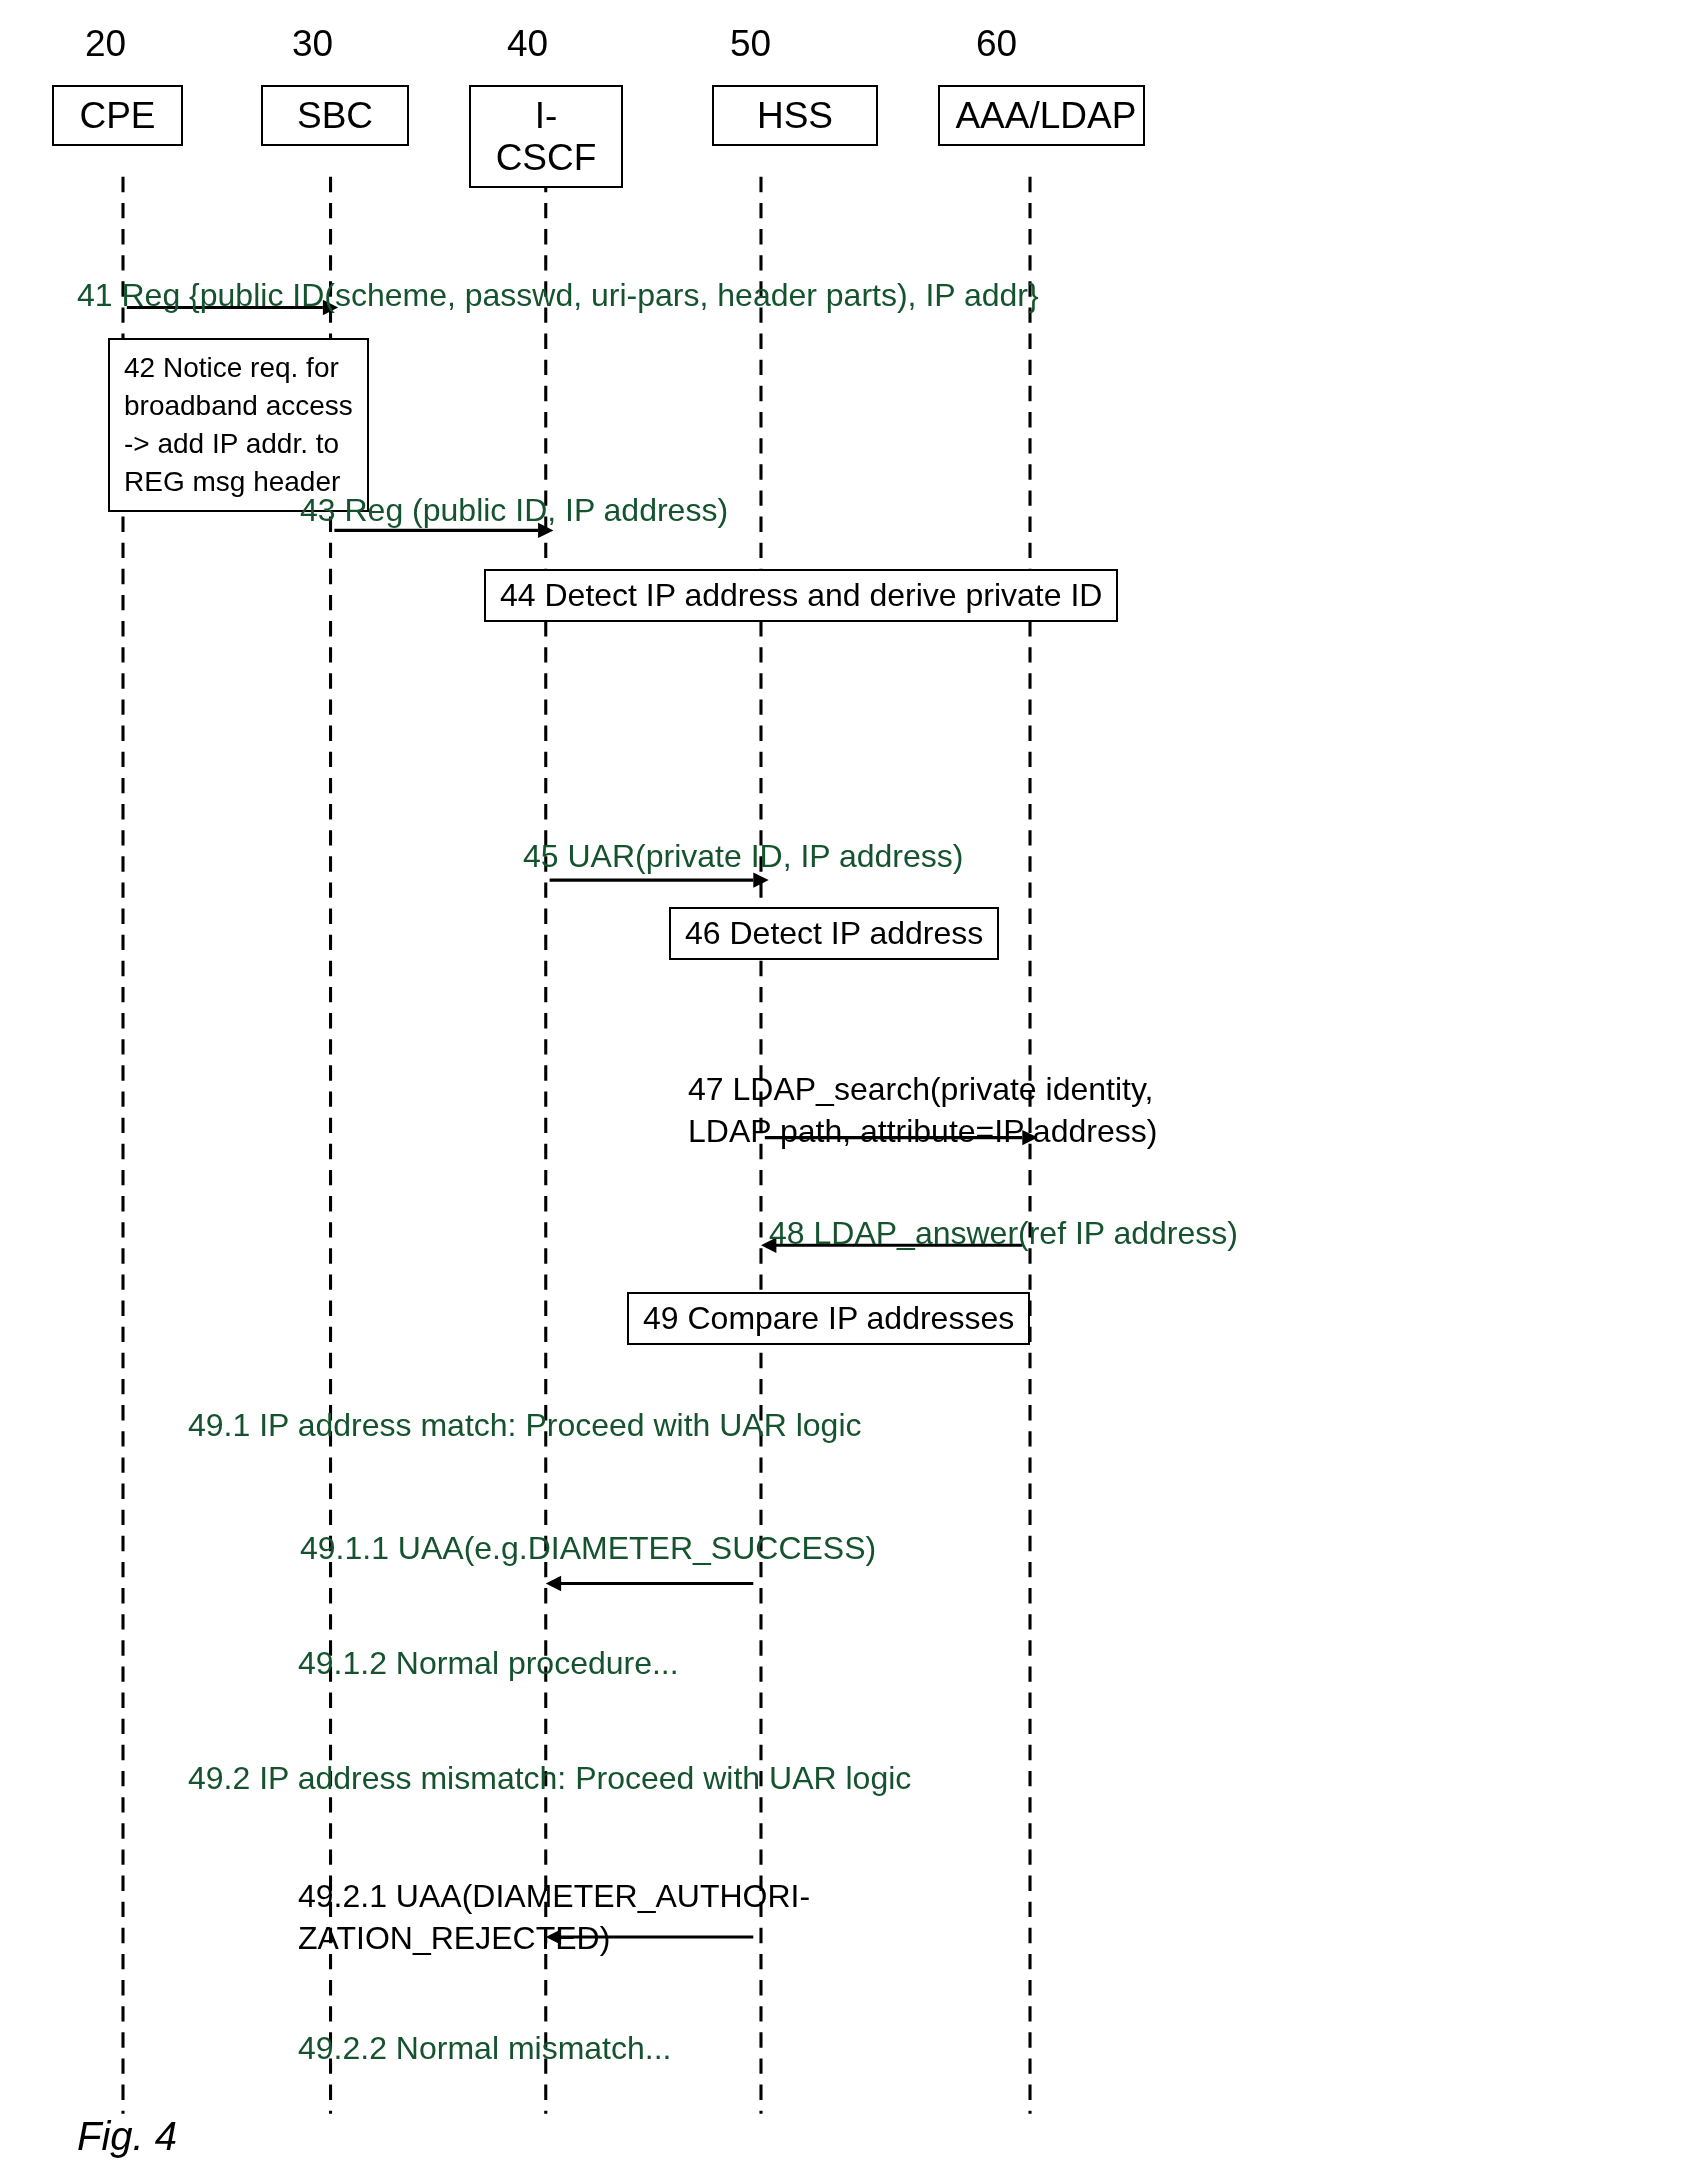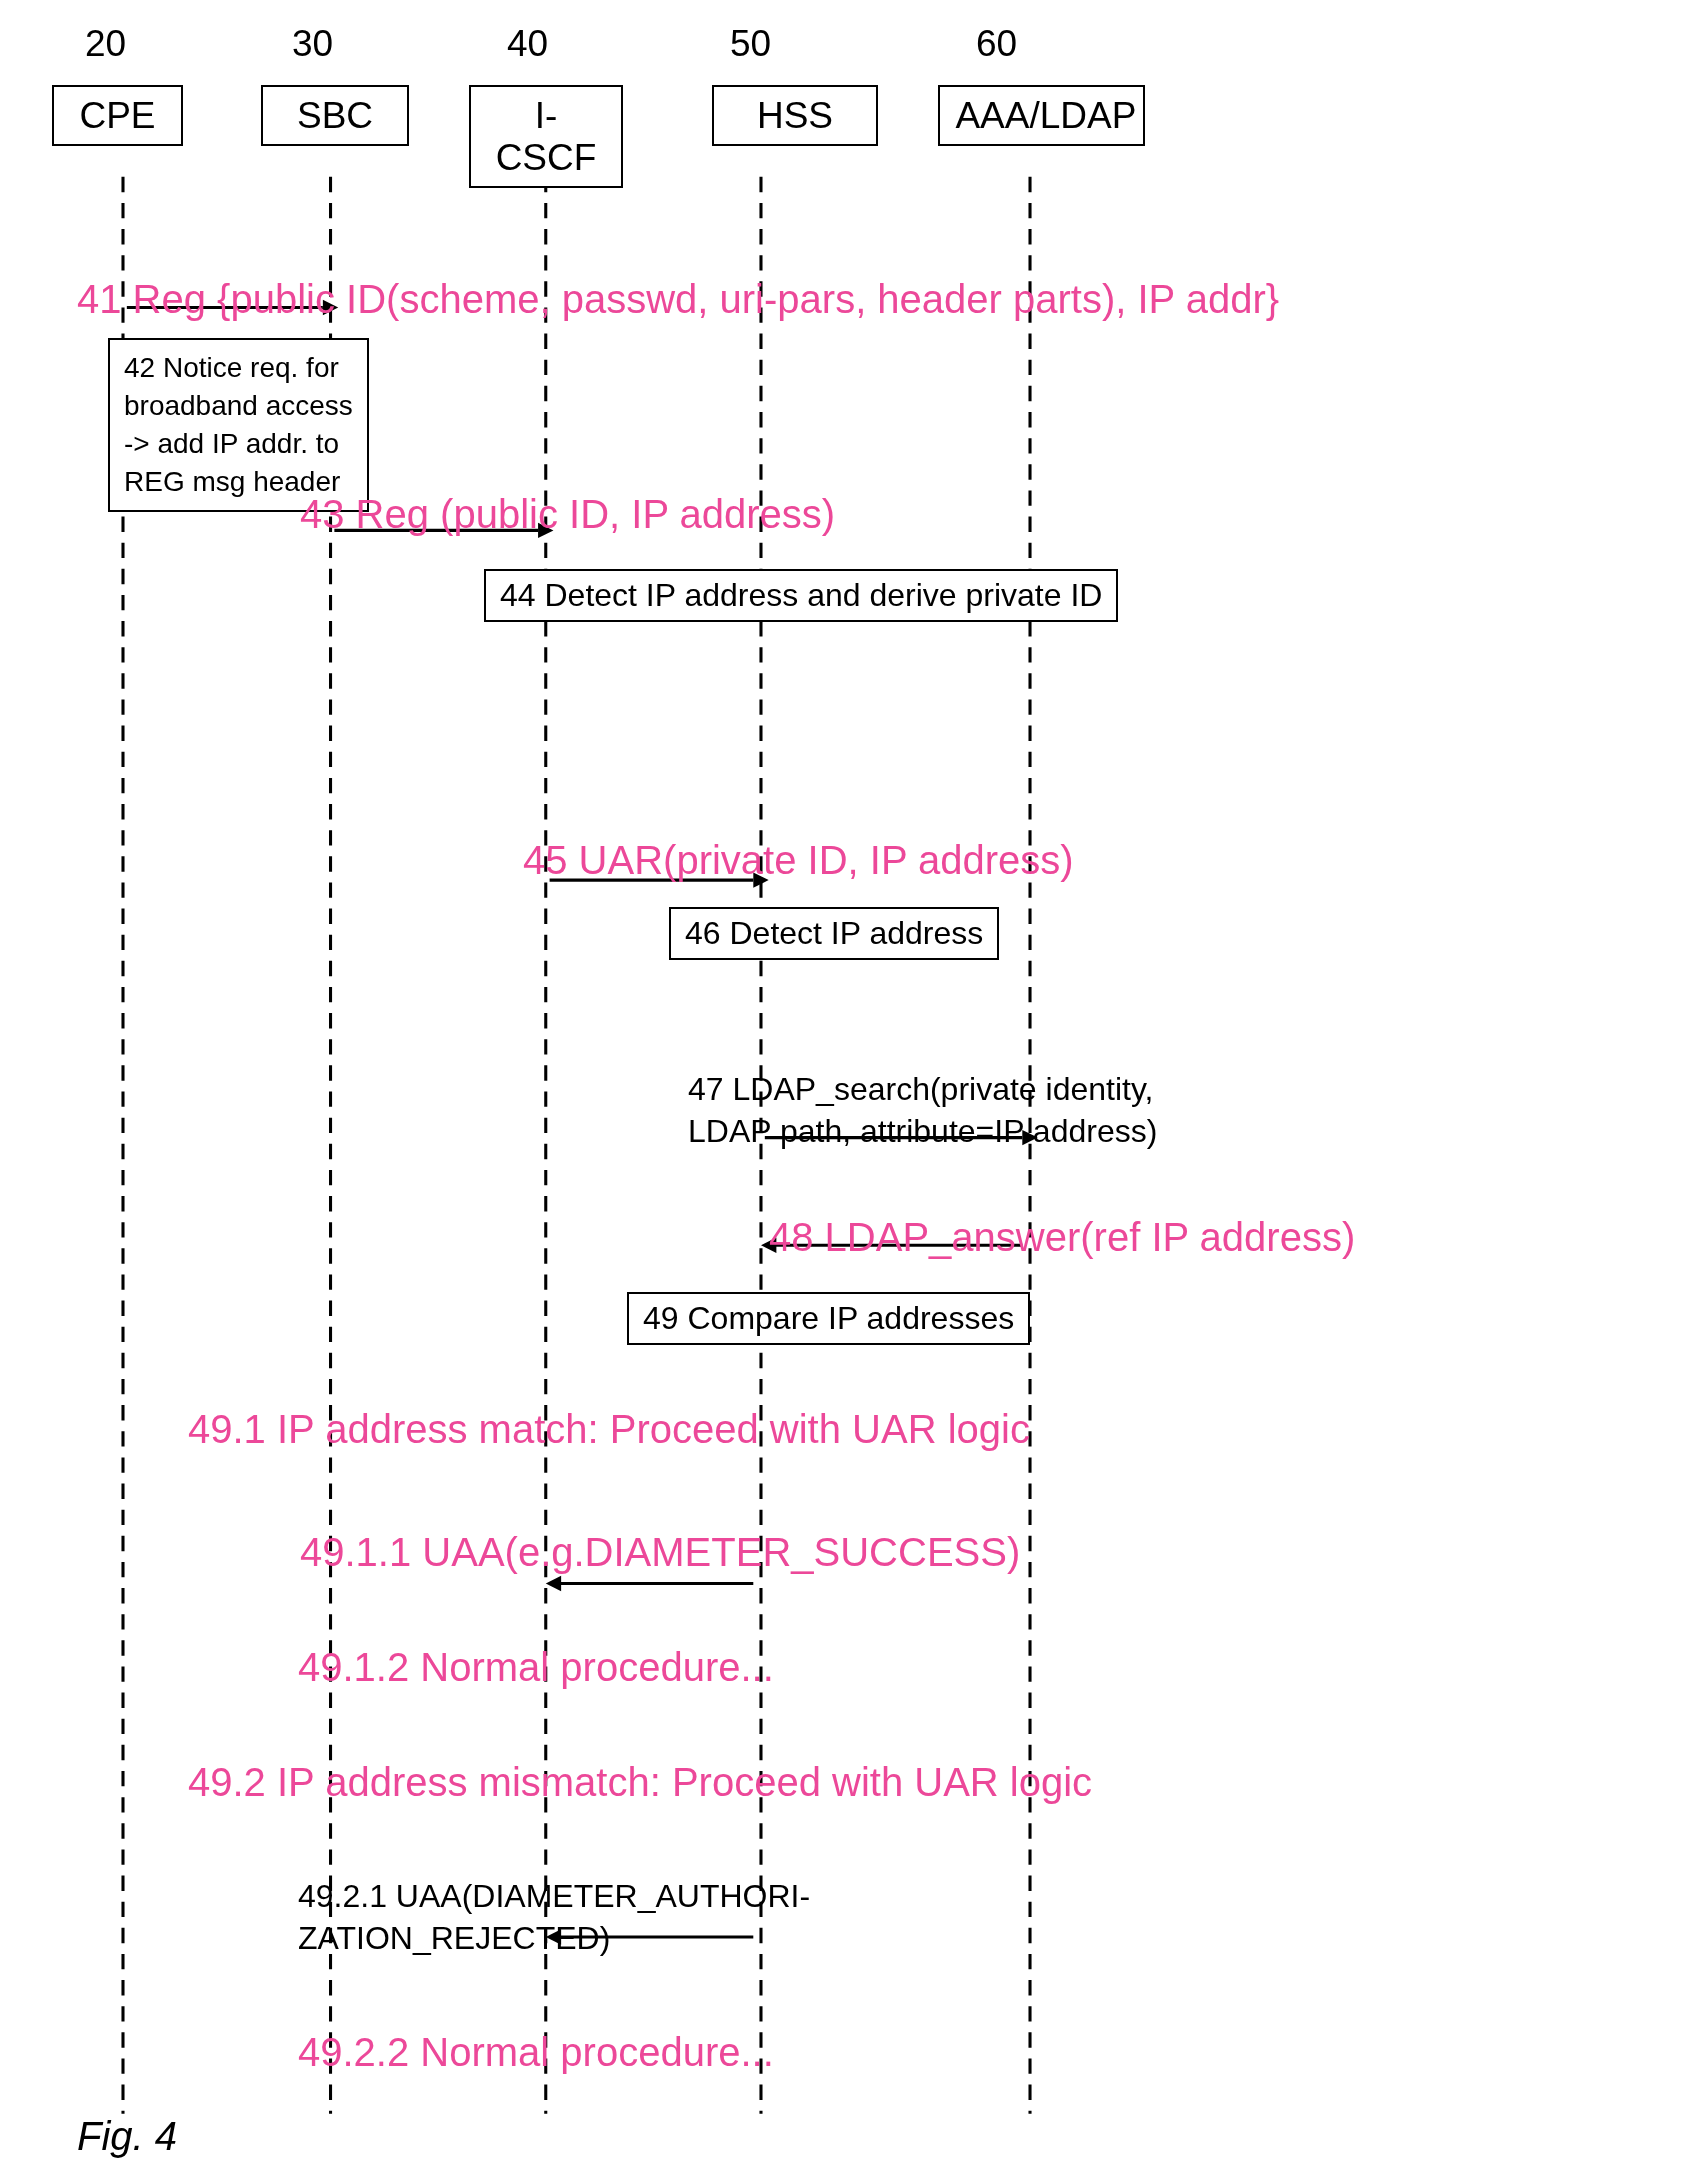--- a/index.html
+++ b/index.html
@@ -28,22 +28,22 @@
       position: absolute;
       border: 2.3px solid #000;
       background: #fff;
       font-size: 37px;
       text-align: center;
       padding: 7.7px 15.4px;
       font-weight: normal;
     }
     .message-label {
       position: absolute;
-      font-size: 40px;
-      color: #ec4899;
+      font-size: 32px;
+      color: #14532d;
       white-space: nowrap;
     }
     .message-label-wrap {
       position: absolute;
       font-size: 32px;
       color: #000;
       line-height: 1.3;
     }
     .boxed-label {
       position: absolute;
@@ -169,21 +169,21 @@
 
   <div class="message-label" style="left:188px; top:1760px;">
     <span>49.2 IP address mismatch: Proceed with UAR logic</span>
   </div>
 
   <div class="message-label-wrap" style="left:298px; top:1876px;">
     49.2.1 UAA(DIAMETER_AUTHORI-<br>ZATION_REJECTED)
   </div>
 
   <div class="message-label" style="left:298px; top:2030px;">
-    <span>49.2.2 Normal procedure...</span>
+    <span>49.2.2 Normal mismatch...</span>
   </div>
 
   <div class="fig-label" style="left:77px; top:2114px;">
     <span>Fig. 4</span>
   </div>
 
 </div>
 
 
 </body></html>

